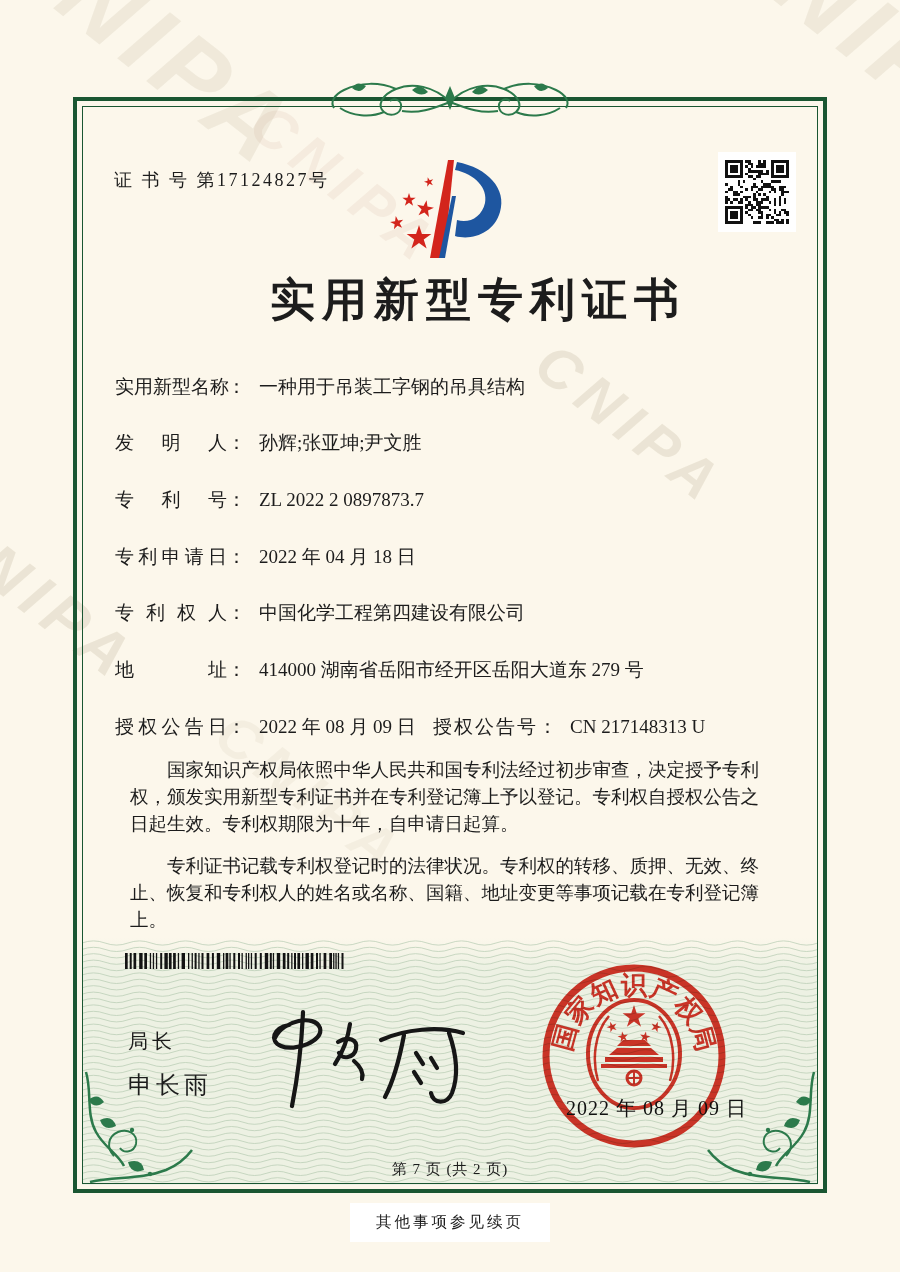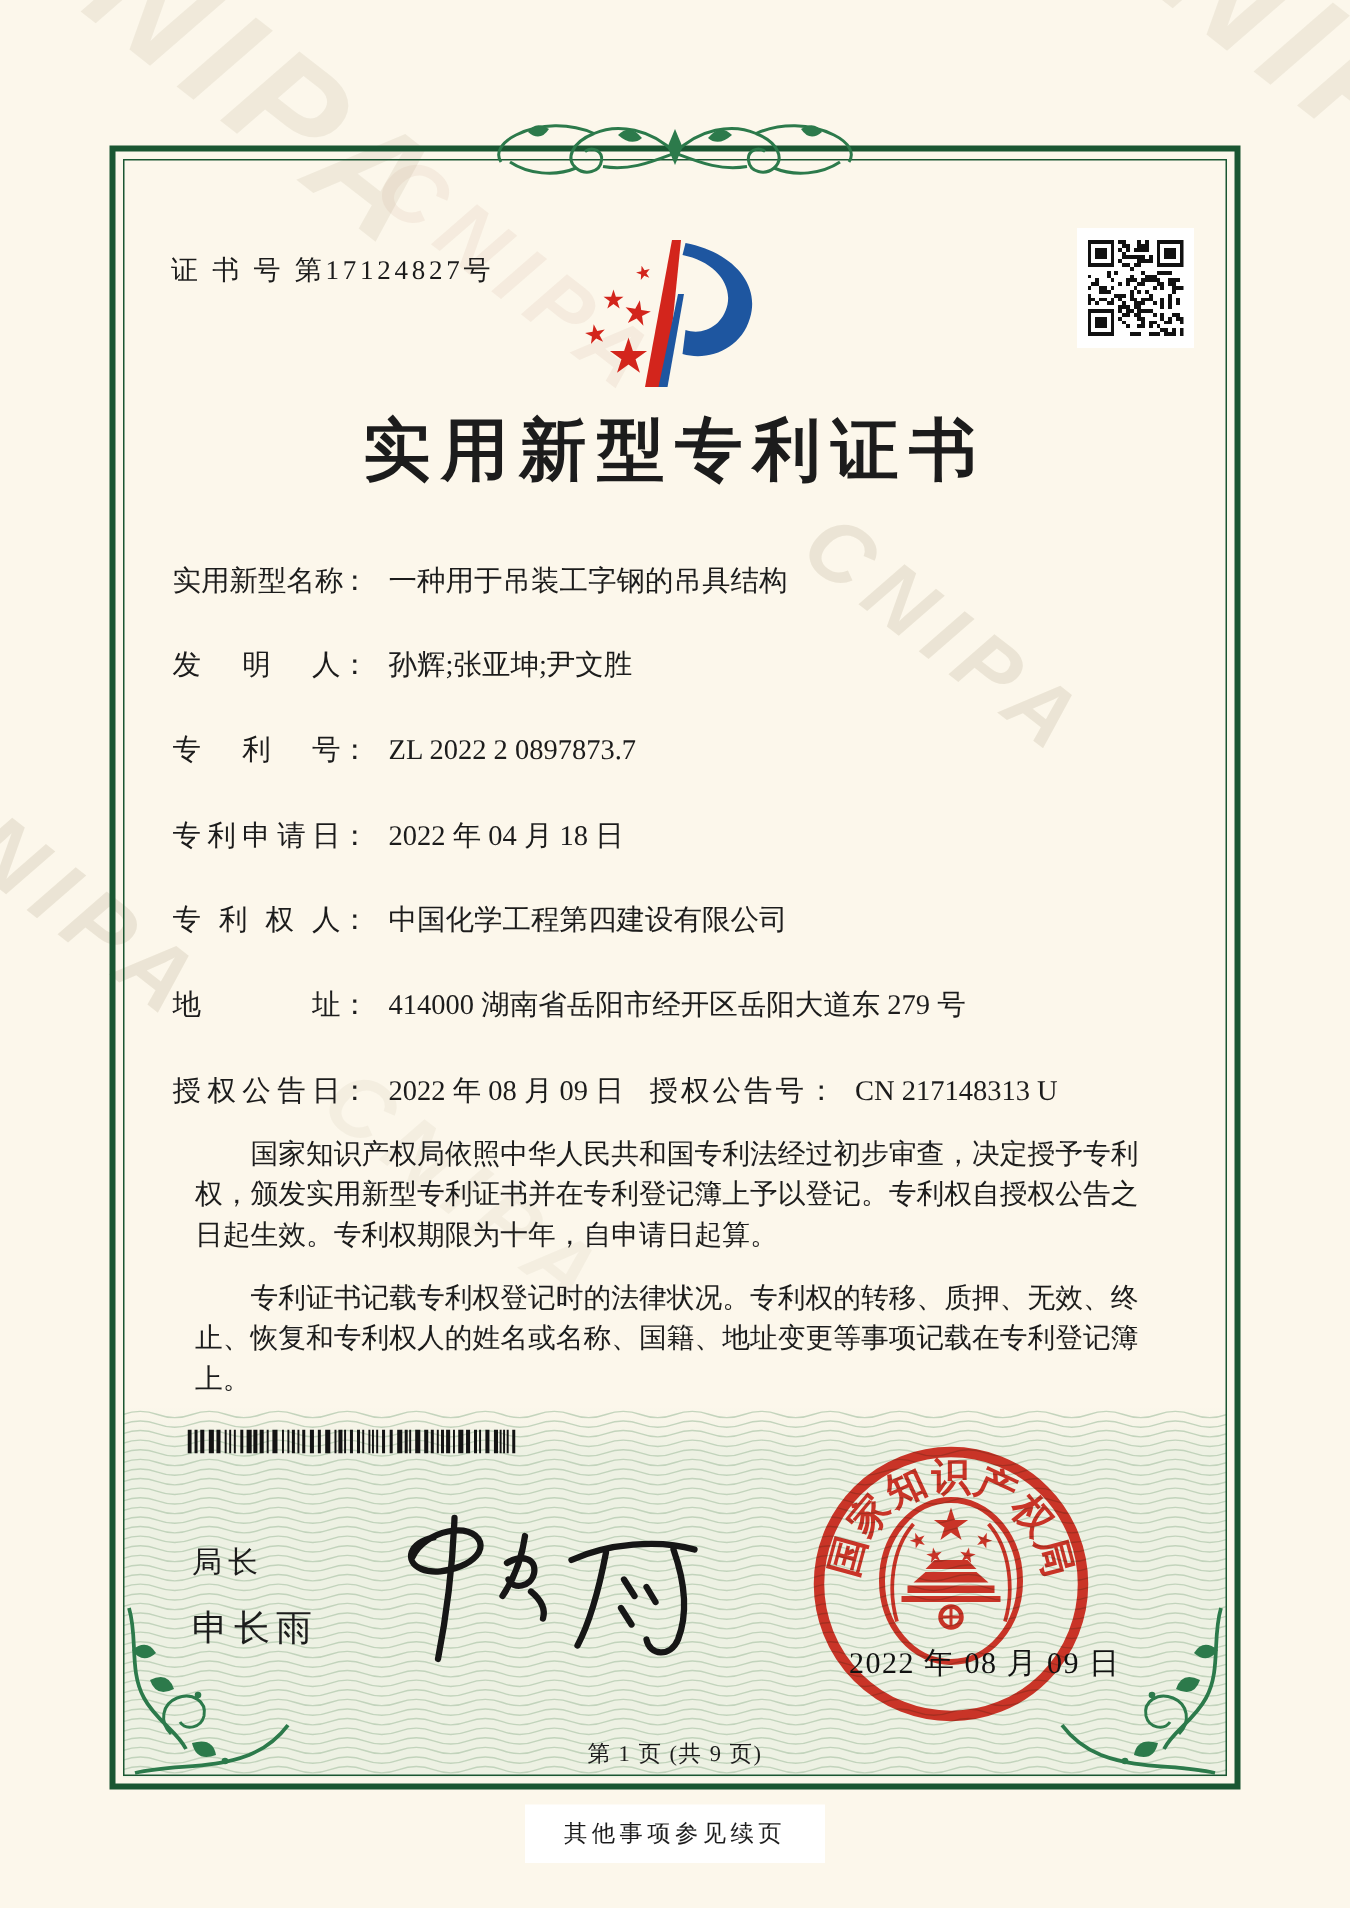--- a/index.html
+++ b/index.html
@@ -431,21 +431,21 @@
         <rect x="16" y="24" width="1" height="1" fill="#111"></rect>
         <rect x="17" y="24" width="1" height="1" fill="#111"></rect>
         <rect x="18" y="24" width="1" height="1" fill="#111"></rect>
         <rect x="20" y="24" width="1" height="1" fill="#111"></rect>
         <rect x="21" y="24" width="1" height="1" fill="#111"></rect>
         <rect x="22" y="24" width="1" height="1" fill="#111"></rect>
         <rect x="24" y="24" width="1" height="1" fill="#111"></rect>
       </svg>
   </div>
 
-  <div class="content title" style="position:absolute;">实用新型专利证书</div>
+  <div class="content title" style="position:absolute;padding-left:28px;">实用新型专利证书</div>
 
   <div class="content fields" style="position:absolute;">
     <div class="field-row" style="top:0px">
       <span class="flabel">实用新型名称</span><span class="fcolon">：</span><span class="fvalue">一种用于吊装工字钢的吊具结构</span>
     </div>
     <div class="field-row" style="top:56px">
       <span class="flabel">发明人</span><span class="fcolon">：</span><span class="fvalue">孙辉;张亚坤;尹文胜</span>
     </div>
     <div class="field-row" style="top:113px">
       <span class="flabel">专利号</span><span class="fcolon">：</span><span class="fvalue">ZL 2022 2 0897873.7</span>
@@ -572,17 +572,17 @@
         <use href="#st5" transform="translate(95,56) scale(12)" fill="#d6271b" stroke="none"></use>
         <use href="#st5" transform="translate(73,66) scale(5.5) rotate(-20)" fill="#d6271b" stroke="none"></use>
         <use href="#st5" transform="translate(84,76) scale(5.5) rotate(-10)" fill="#d6271b" stroke="none"></use>
         <use href="#st5" transform="translate(106,76) scale(5.5) rotate(10)" fill="#d6271b" stroke="none"></use>
         <use href="#st5" transform="translate(117,66) scale(5.5) rotate(20)" fill="#d6271b" stroke="none"></use>
       </g>
     </svg>
   </div>
   <div class="content seal-date" style="position:absolute;">2022 年 08 月 09 日</div>
 
-  <div class="content page-no" style="position:absolute;">第 1 页 (共 9 页)</div>
+  <div class="content page-no" style="position:absolute;">第 7 页 (共 2 页)</div>
 
   <div class="content footer-note" style="position:absolute;">其他事项参见续页</div>
 
 </div>
 
 </body></html>

